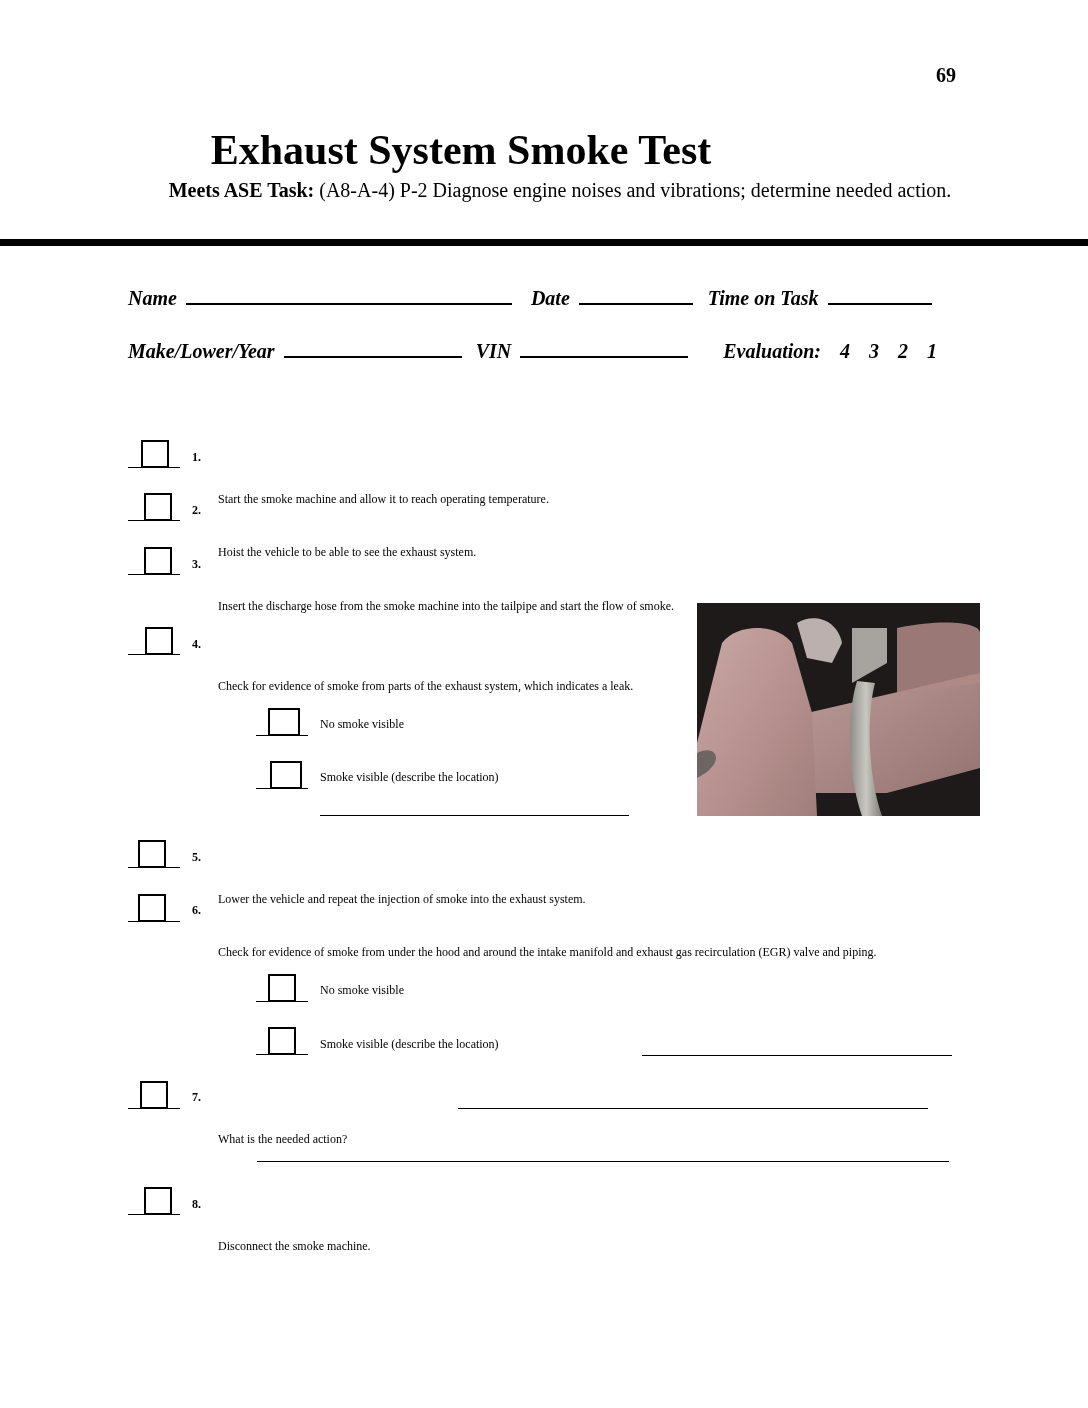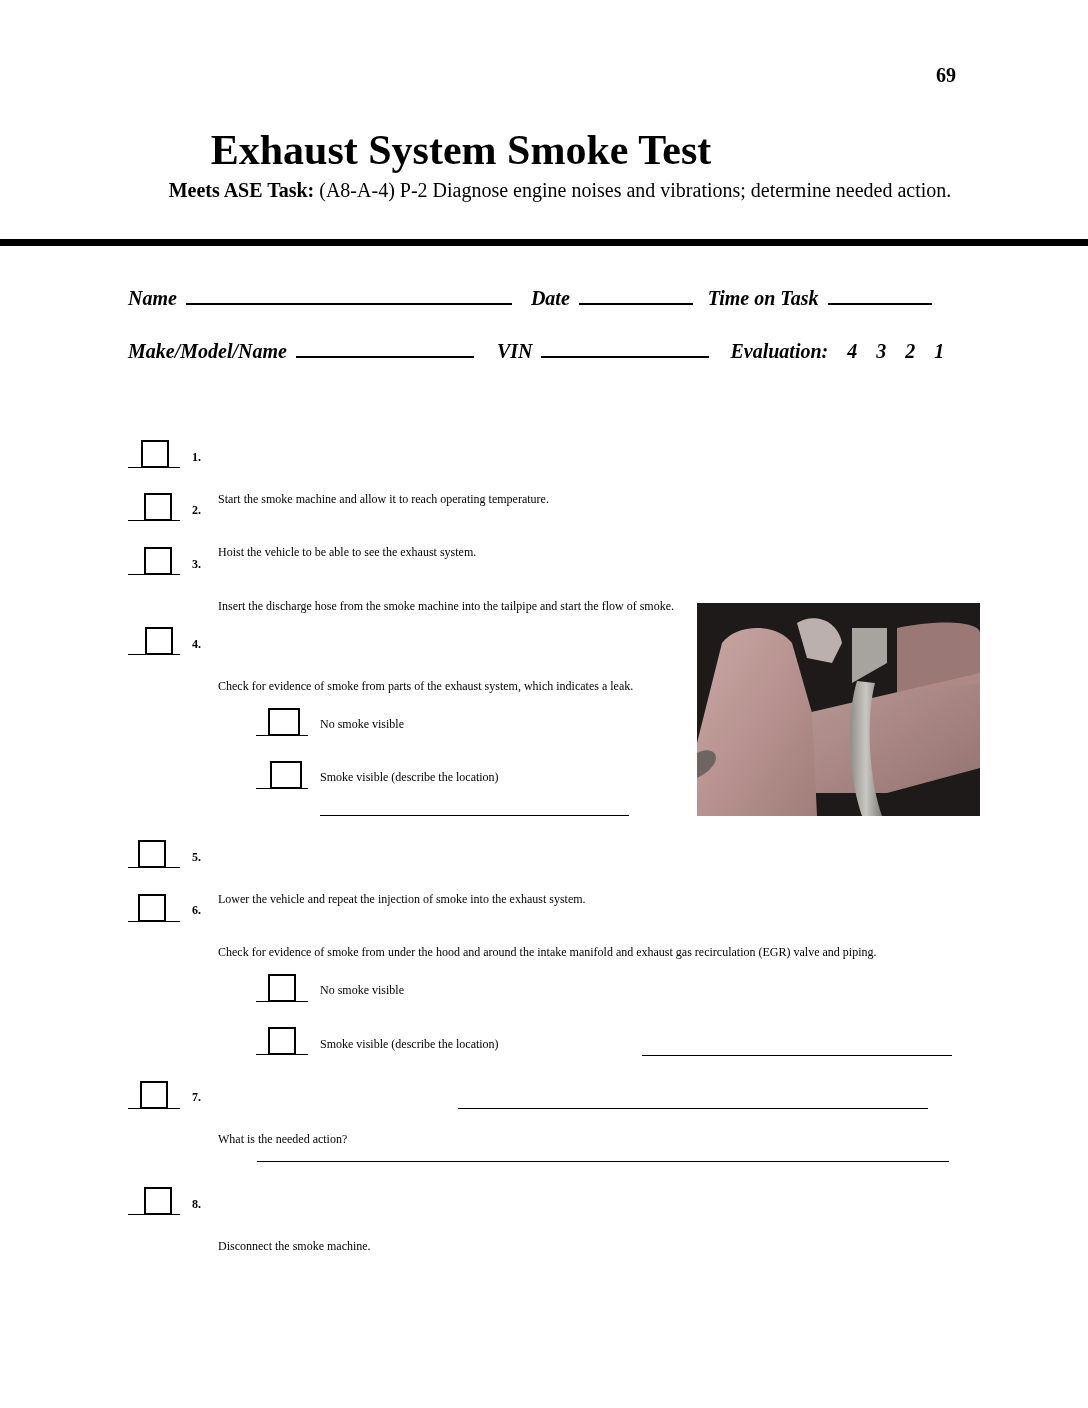--- a/index.html
+++ b/index.html
@@ -42,25 +42,25 @@
 <div class="abs field-row" style="top:285px; left:128px;">
   <span>Name</span>
   <span class="blank" style="width:326px;"></span>
   <span style="margin-left:10px;">Date</span>
   <span class="blank" style="width:114px;"></span>
   <span style="margin-left:6px;">Time on Task</span>
   <span class="blank" style="width:104px;"></span>
 </div>
 
 <div class="abs field-row" style="top:338px; left:128px;">
-  <span>Make/Model/Name</span>
+  <span>Make/Lower/Year</span>
   <span class="blank" style="width:178px;"></span>
-  <span style="margin-left:14px;">VIN</span>
+  <span style="margin-left:5px;">VIN</span>
   <span class="blank" style="width:168px;"></span>
-  <span style="margin-left:12px;">Evaluation:</span>
+  <span style="margin-left:26px;">Evaluation:</span>
   <span class="eval-num">4</span>
   <span class="eval-num">3</span>
   <span class="eval-num">2</span>
   <span class="eval-num">1</span>
 </div>
 
 <div class="check" style="top:436px; left:128px;">
     <div class="line"></div>
     <div class="box"></div>
   </div>

